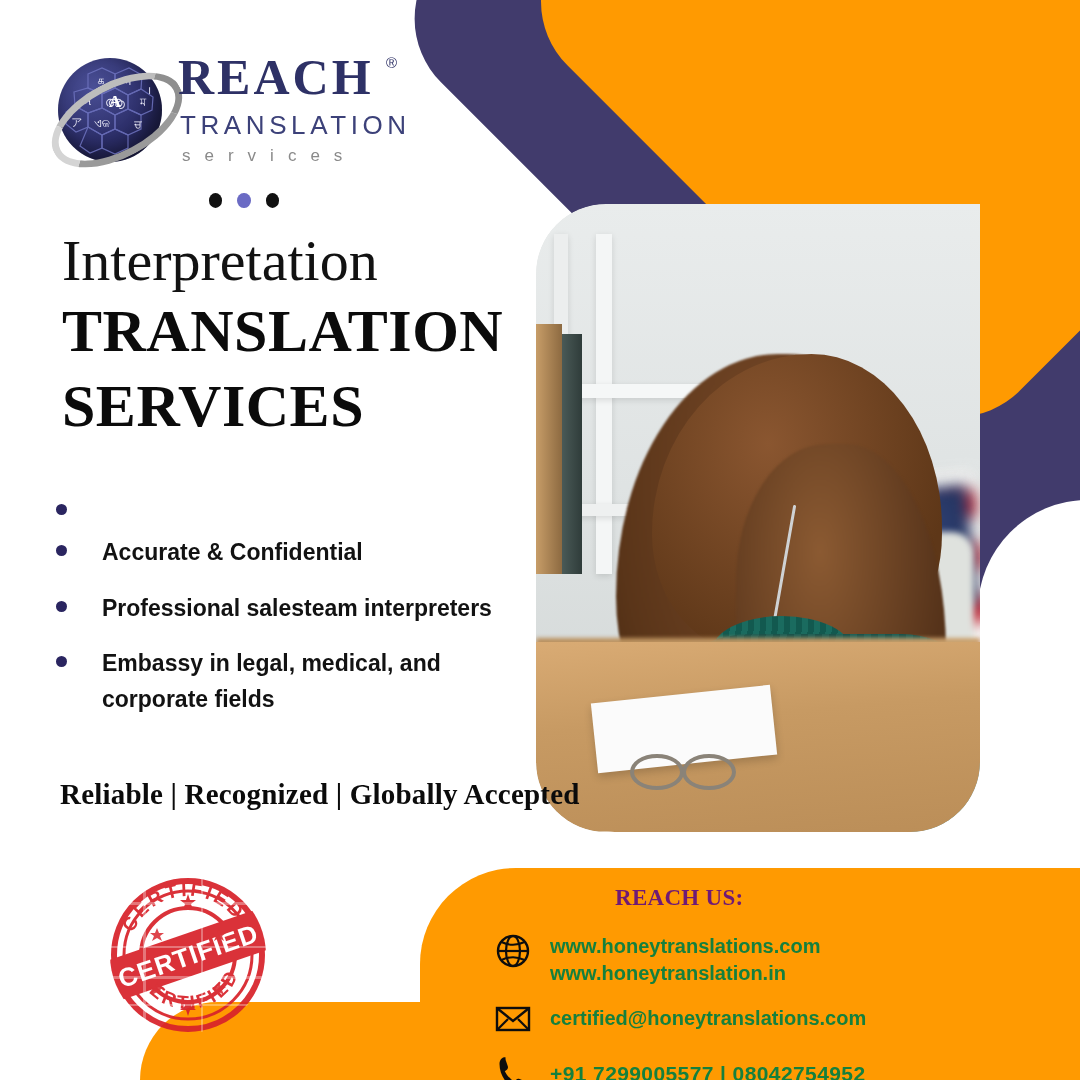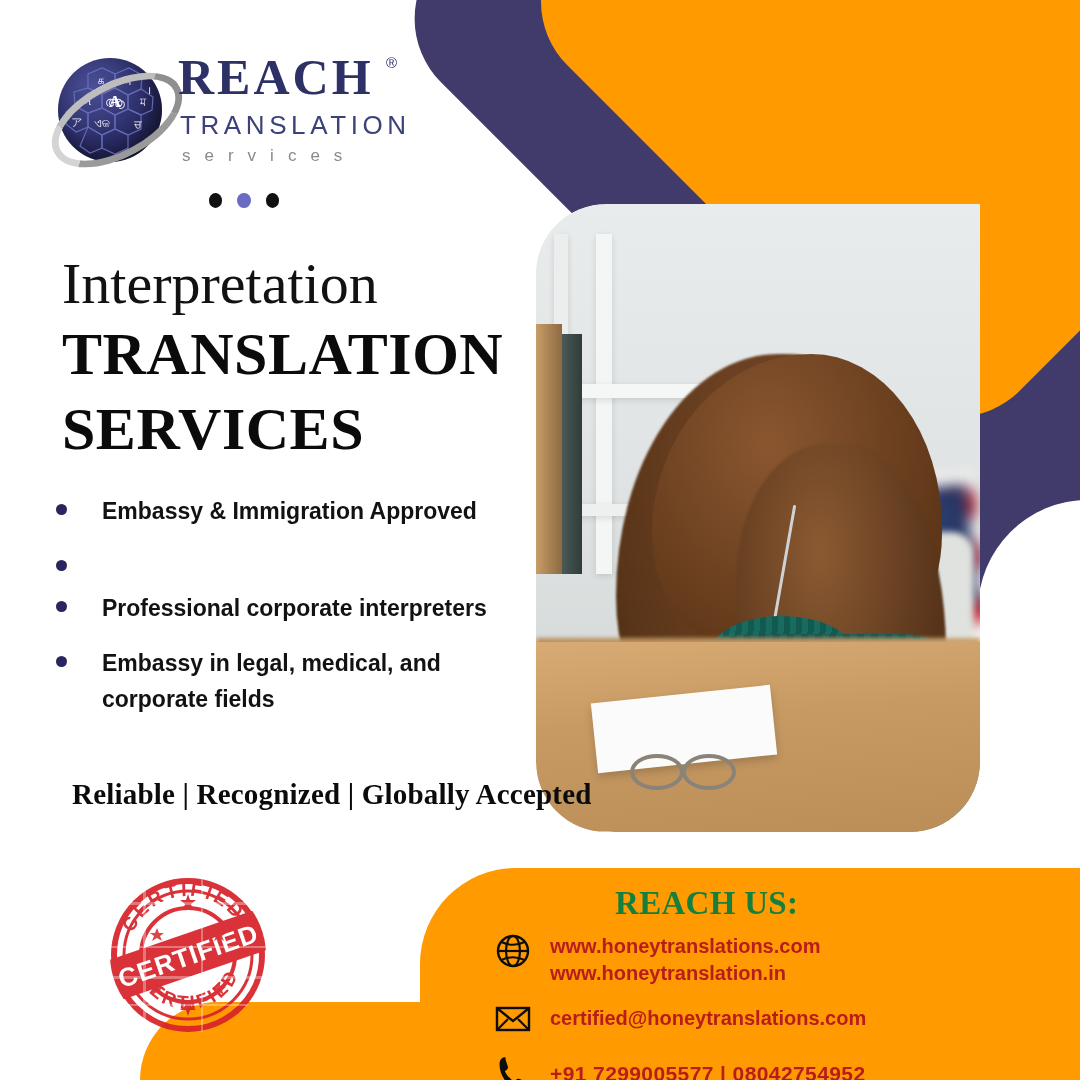--- a/index.html
+++ b/index.html
@@ -150,52 +150,52 @@
     letter-spacing:4.6px;font-family:"Liberation Sans",sans-serif;}
   .logo-services{position:absolute;left:130px;top:98px;font-size:17px;color:#8A8A8A;
     letter-spacing:14px;font-family:"Liberation Sans",sans-serif;}
   .dots{position:absolute;left:209px;top:191px;width:70px;height:18px;z-index:8;
     display:flex;gap:15px;align-items:center;}
   .dot{width:15px;height:15px;border-radius:50%;}
   .dot.b{background:#111111;}
   .dot.p{background:#6B6BC4;}
 
   
-  .headline{position:absolute;left:62px;top:232px;z-index:8;margin-top:23px;}
+  .headline{position:absolute;left:62px;top:232px;z-index:8;}
   .h-script{font-family:"Liberation Serif",serif;font-weight:400;font-size:58px;
     color:#121212;line-height:1.0;letter-spacing:0px;}
   .h-main{font-family:"Liberation Serif",serif;font-weight:700;font-size:60px;
     color:#0b0b0b;line-height:1.12;letter-spacing:.5px;margin-top:8px;}
 
   
   .bullets{position:absolute;left:56px;top:494px;width:470px;z-index:8;}
   .bullet-row{display:flex;align-items:flex-start;margin-bottom:20px;}
   .bullet-dot{flex:0 0 auto;width:11px;height:11px;border-radius:50%;
     background:#2A2560;margin-top:10px;margin-right:35px;}
   .bullet-text{font-family:"Liberation Sans",sans-serif;font-weight:700;
     font-size:23px;color:#121212;line-height:1.55;}
 
   
-  .tagline{position:absolute;left:72px;top:778px;z-index:8;
+  .tagline{position:absolute;left:60px;top:778px;z-index:8;
     font-family:"Liberation Serif",serif;font-weight:700;font-size:29px;color:#0b0b0b;
     letter-spacing:.2px;}
 
   
   .stamp{position:absolute;left:105px;top:872px;width:166px;height:166px;z-index:8;}
 
   
   .reach{position:absolute;left:615px;top:885px;z-index:9;
-    font-family:"Liberation Serif",serif;font-weight:700;font-size:33px;color:#15803d;
+    font-family:"Liberation Serif",serif;font-weight:700;font-size:23px;color:#701a75;
     letter-spacing:.3px;}
   .c-list{position:absolute;left:492px;top:930px;width:560px;z-index:9;}
   .c-row{display:flex;align-items:flex-start;margin-bottom:12px;}
   .c-ico{flex:0 0 auto;width:42px;height:42px;margin-right:16px;display:flex;
     align-items:center;justify-content:center;}
   .c-txt{font-family:"Liberation Sans",sans-serif;font-weight:700;font-size:20px;
-    color:#b91c1c;line-height:1.33;padding-top:3px;}
+    color:#15803d;line-height:1.33;padding-top:3px;}
   .c-row.phone .c-txt{padding-top:8px;font-size:21px;letter-spacing:.4px;}
   .c-row.mail .c-txt{padding-top:7px;}
 </style>
 </head>
 <body>
 
 <div class="flyer">
 
   <div class="shape-purple-top"></div>
   <div class="shape-orange-right"></div>
@@ -283,28 +283,28 @@
 
   <div class="headline">
     <div class="h-script">Interpretation</div>
     <div class="h-main">TRANSLATION</div>
     <div class="h-main">SERVICES</div>
   </div>
 
   <div class="bullets">
     <div class="bullet-row">
       <span class="bullet-dot"></span>
-      <span class="bullet-text">Embassy &amp; Immigration Approved</span>
     </div>
     <div class="bullet-row">
       <span class="bullet-dot"></span>
+      <span class="bullet-text">Accurate &amp; Confidential</span>
     </div>
     <div class="bullet-row">
       <span class="bullet-dot"></span>
-      <span class="bullet-text">Professional corporate interpreters</span>
+      <span class="bullet-text">Professional salesteam interpreters</span>
     </div>
     <div class="bullet-row">
       <span class="bullet-dot"></span>
       <span class="bullet-text">Embassy in legal, medical, and corporate fields</span>
     </div>
   </div>
 
   <div class="tagline">Reliable  |  Recognized  |  Globally Accepted</div>
 
   <div class="stamp">

